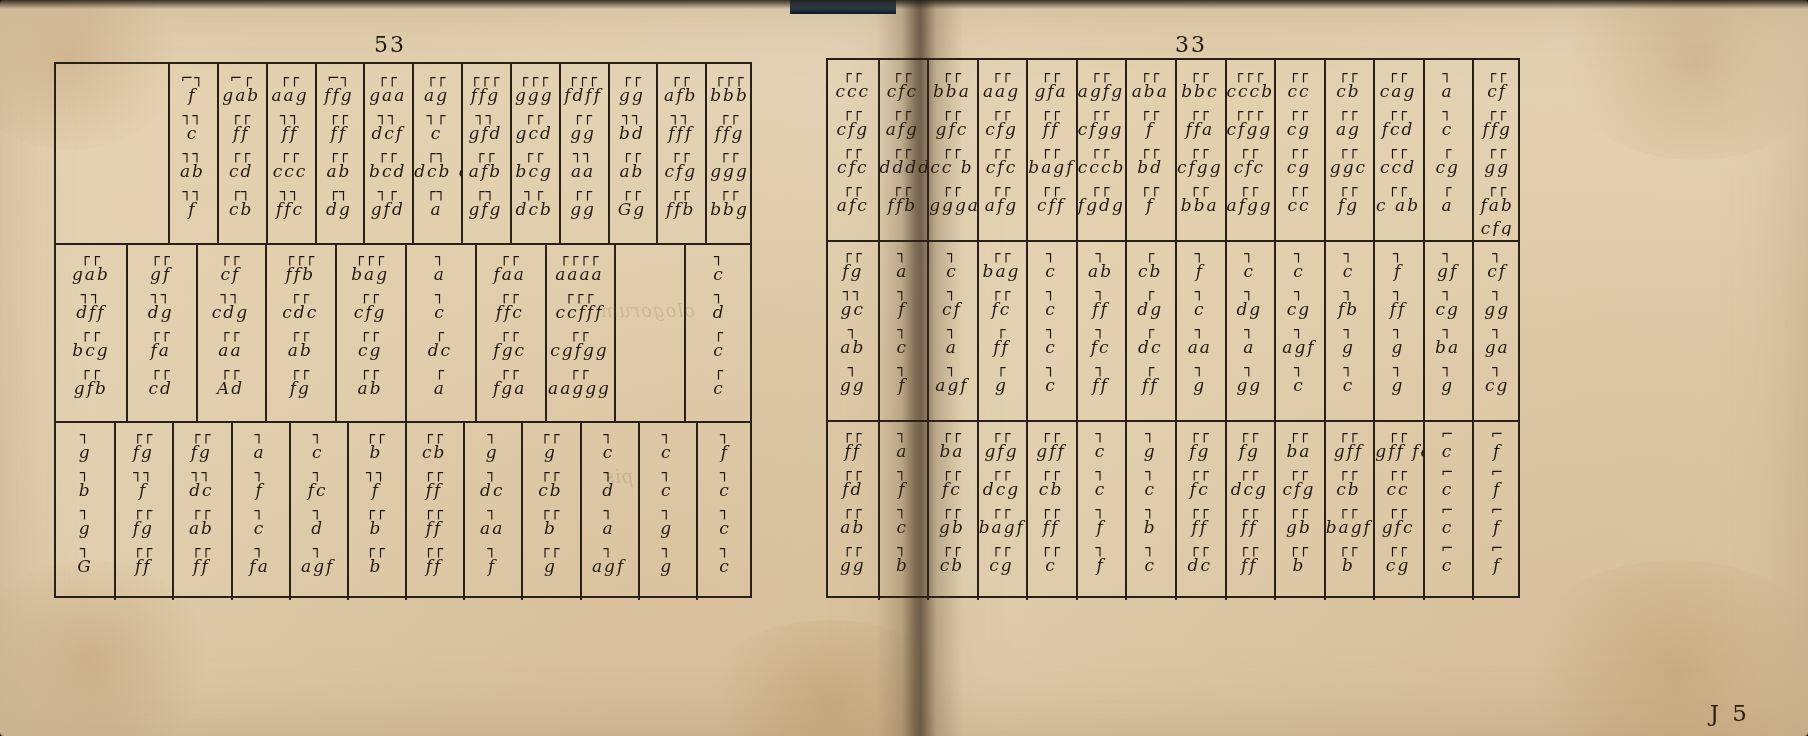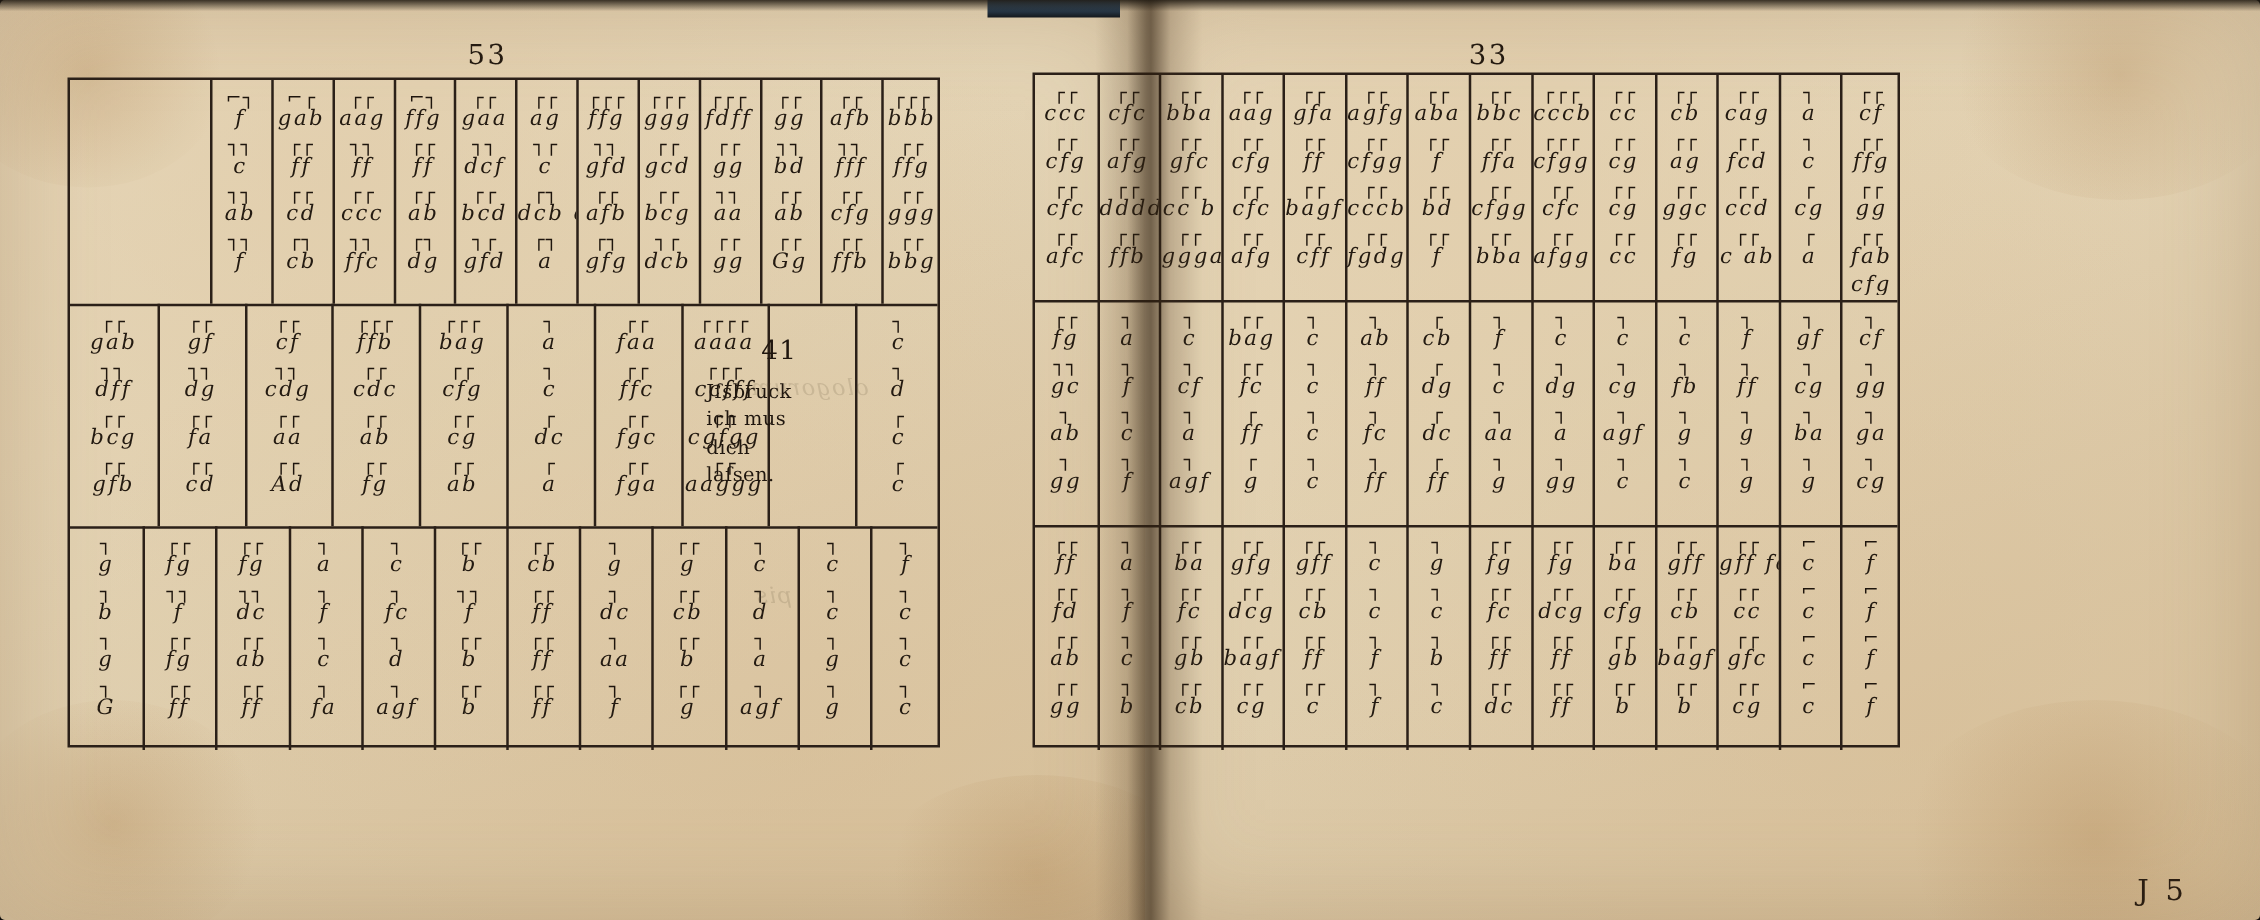--- a/index.html
+++ b/index.html
@@ -1030,23 +1030,17 @@
         <div class="tabline rhythm">⌐</div>
         <div class="tabline letters">f</div>
         <div class="tabline rhythm">⌐</div>
         <div class="tabline letters">f</div>
         <div class="tabline rhythm">⌐</div>
         <div class="tabline letters">f</div>
       </div>
     </div>
 
 
-  <div class="titlecell" id="title-41" style="left:553px; top:258px; width:118px; height:178px;">
-    <div class="song-num indent2">41</div>
-    <div class="song-title">Jſsbruck</div>
-    <div class="song-title">ich mus dich</div>
-    <div class="song-title">laſsen.</div>
-  </div>
 
   <div class="ghost" style="left:600px; top:300px;">ologorum</div>
   <div class="ghost" style="left:604px; top:466px;">pis</div>
 
 </div>
 
 </body></html>

